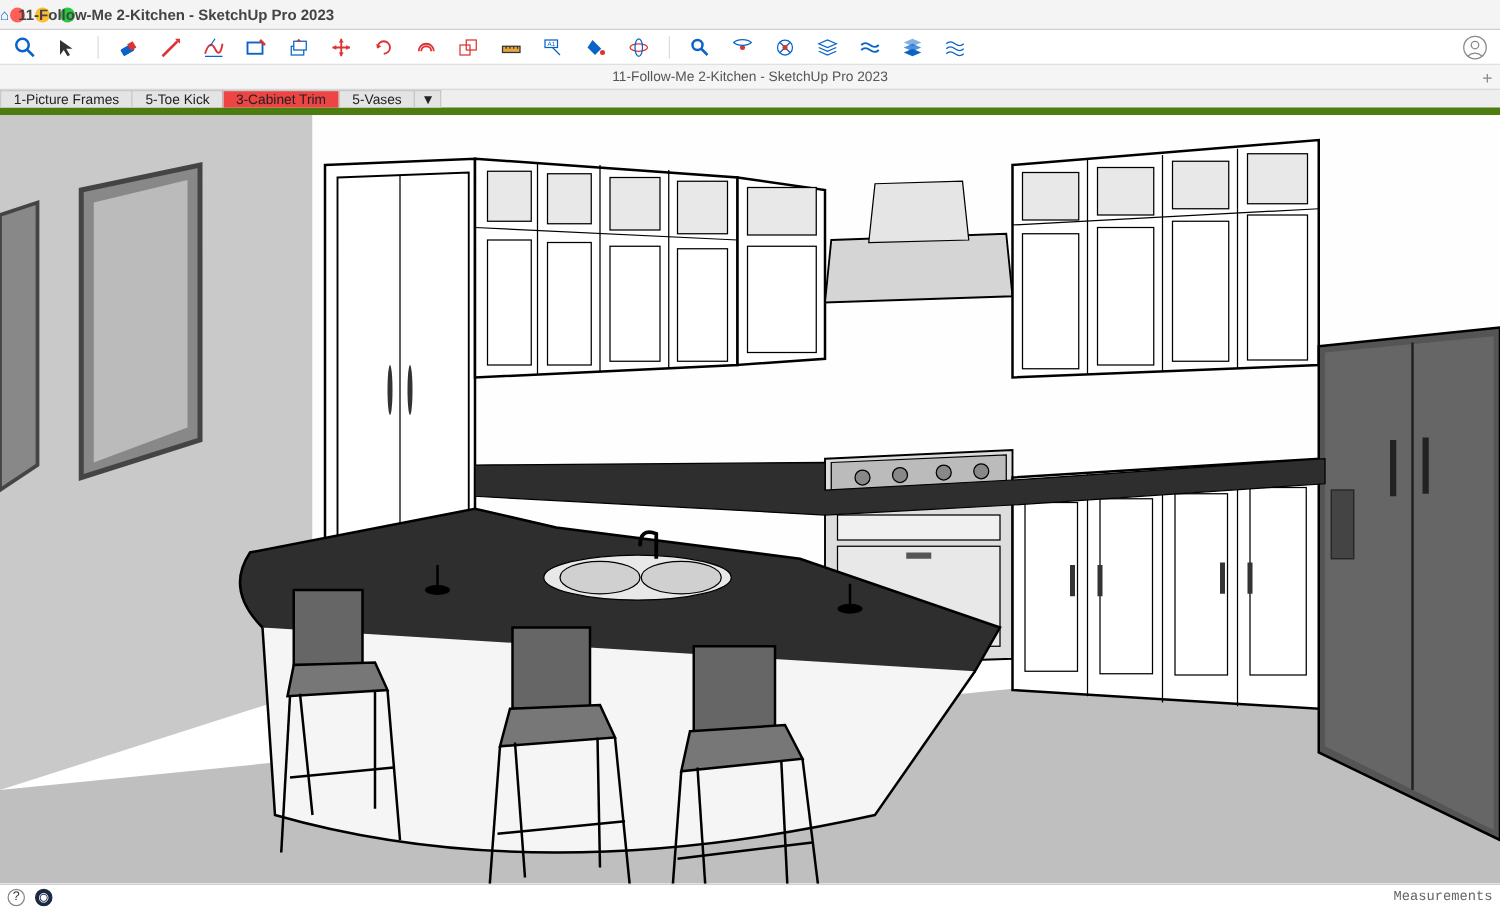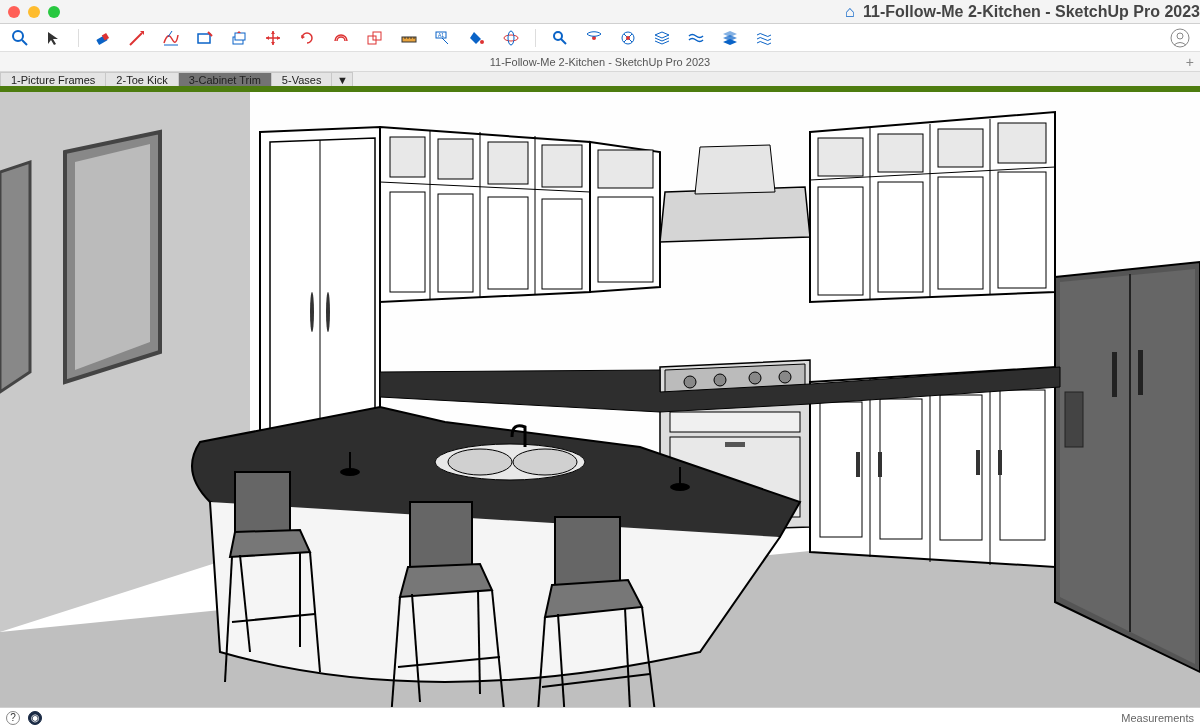--- a/index.html
+++ b/index.html
@@ -3,36 +3,36 @@
 <meta charset="utf-8">
 <style>
   * { box-sizing: border-box; margin: 0; padding: 0; }
   html, body { width: 1200px; height: 727px; font-family: -apple-system, "Helvetica Neue", Arial, sans-serif; font-size: 12px; color: #222; overflow: hidden; background: #fff; }
   .titlebar { height: 24px; background: #f4f4f4; border-bottom: 1px solid #d0d0d0; display: flex; align-items: center; padding: 0 8px; position: relative; }
   .traffic-lights { display: flex; gap: 8px; }
   .tl { width: 12px; height: 12px; border-radius: 50%; }
   .tl.red { background: #ff5f57; }
   .tl.yellow { background: #febc2e; }
   .tl.green { background: #28c840; }
-  .titlebar .title { position: absolute; left: 0; right: 0; text-align: right; font-weight: 600; font-size: 16px; color: #444; pointer-events: none; }
+  .titlebar .title { position: absolute; left: 0; right: 0; text-align: left; font-weight: 600; font-size: 12px; color: #444; pointer-events: none; }
   .titlebar .title .logo { color: #0a63c7; margin-right: 4px; }
   .toolbar { height: 28px; display: flex; align-items: center; gap: 14px; padding: 0 10px; border-bottom: 1px solid #e0e0e0; background: #fff; }
   .tool { width: 20px; height: 20px; display: flex; align-items: center; justify-content: center; cursor: pointer; }
   .spacer { flex: 1; }
   .subtitle { height: 20px; background: #f5f5f5; border-bottom: 1px solid #d8d8d8; display: flex; align-items: center; justify-content: center; font-size: 11px; color: #555; position: relative; }
   .subtitle .plus { position: absolute; right: 6px; font-size: 14px; color: #888; cursor: pointer; }
   .scene-tabs { height: 20px; background: #eee; border-bottom: 6px solid #4d7c0f; display: flex; justify-content: flex-start; align-items: stretch; font-size: 11px; }
   .scene-tab { padding: 0 10px; display: flex; align-items: center; border: 1px solid #c8c8c8; border-bottom: none; background: #e4e4e4; margin-right: -1px; cursor: pointer; }
-  .scene-tab.active { background: #737373; }
+  .scene-tab.active { background: #ef4444; }
   .scene-tab.drop { width: 18px; justify-content: center; }
   .viewport { position: relative; width: 1200px; height: 615px; background: #fff; overflow: hidden; }
   .statusbar { height: 20px; border-top: 1px solid #d0d0d0; display: flex; align-items: center; padding: 0 6px; font-size: 11px; color: #333; gap: 8px; }
   .statusbar .circle { width: 14px; height: 14px; border: 1px solid #888; border-radius: 50%; display: inline-flex; align-items: center; justify-content: center; font-size: 10px; }
   .statusbar .circle.dark { background: #1a2a44; border-color: #1a2a44; color: #fff; }
-  .statusbar .right { margin-left: auto; color: #666; }
+  .statusbar .right { margin-left: auto; color: #666; font-family: Liberation Mono, monospace; }
   
   .viewport svg { width: 100%; height: 100%; display: block; }
 </style>
 </head>
 <body>
 
 <div class="titlebar">
   <div class="traffic-lights">
     <div class="tl red"></div>
     <div class="tl yellow"></div>
@@ -198,21 +198,21 @@
 <div class="subtitle">
   <span>11-Follow-Me 2-Kitchen - SketchUp Pro 2023</span>
   <span class="plus">+</span>
 </div>
 
 <div class="scene-tabs">
   <div class="scene-tab">
       <span>1-Picture Frames</span>
     </div>
   <div class="scene-tab">
-      <span>2-Toe Kick</span>
+      <span>5-Toe Kick</span>
     </div>
   <div class="scene-tab active">
       <span>3-Cabinet Trim</span>
     </div>
   <div class="scene-tab">
       <span>5-Vases</span>
     </div>
   <div class="scene-tab drop">
       <span>▼</span>
     </div>

